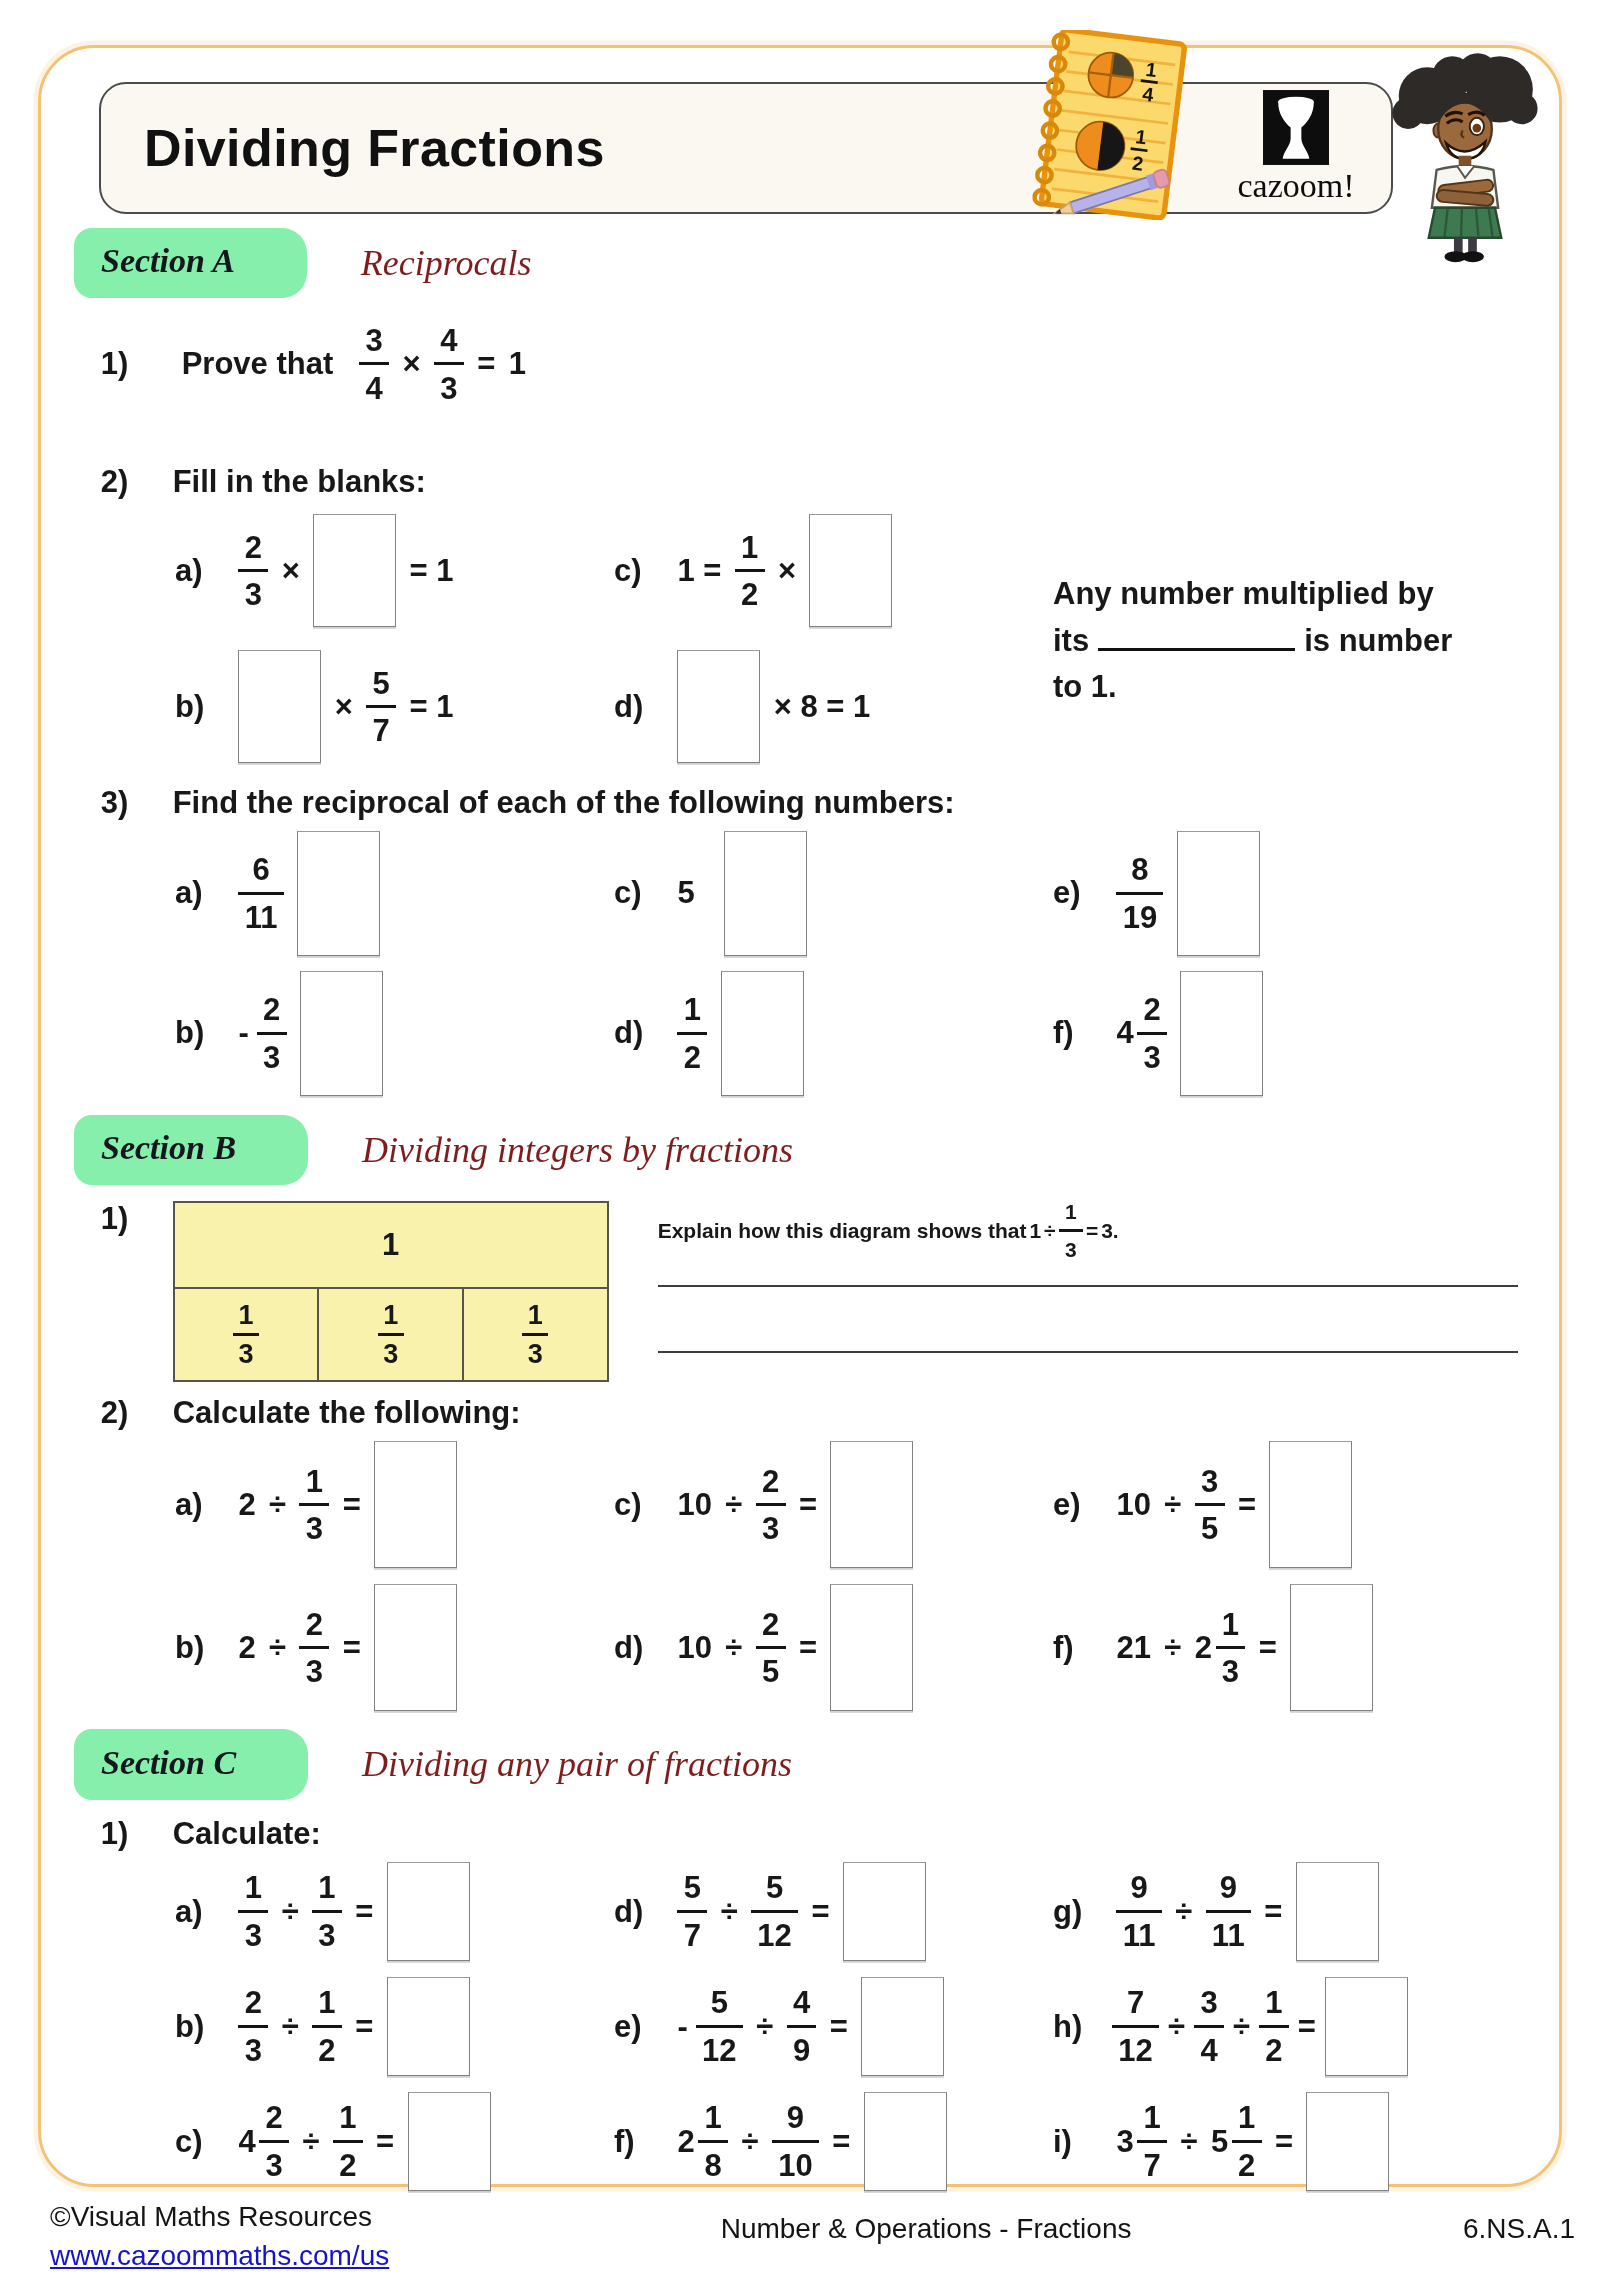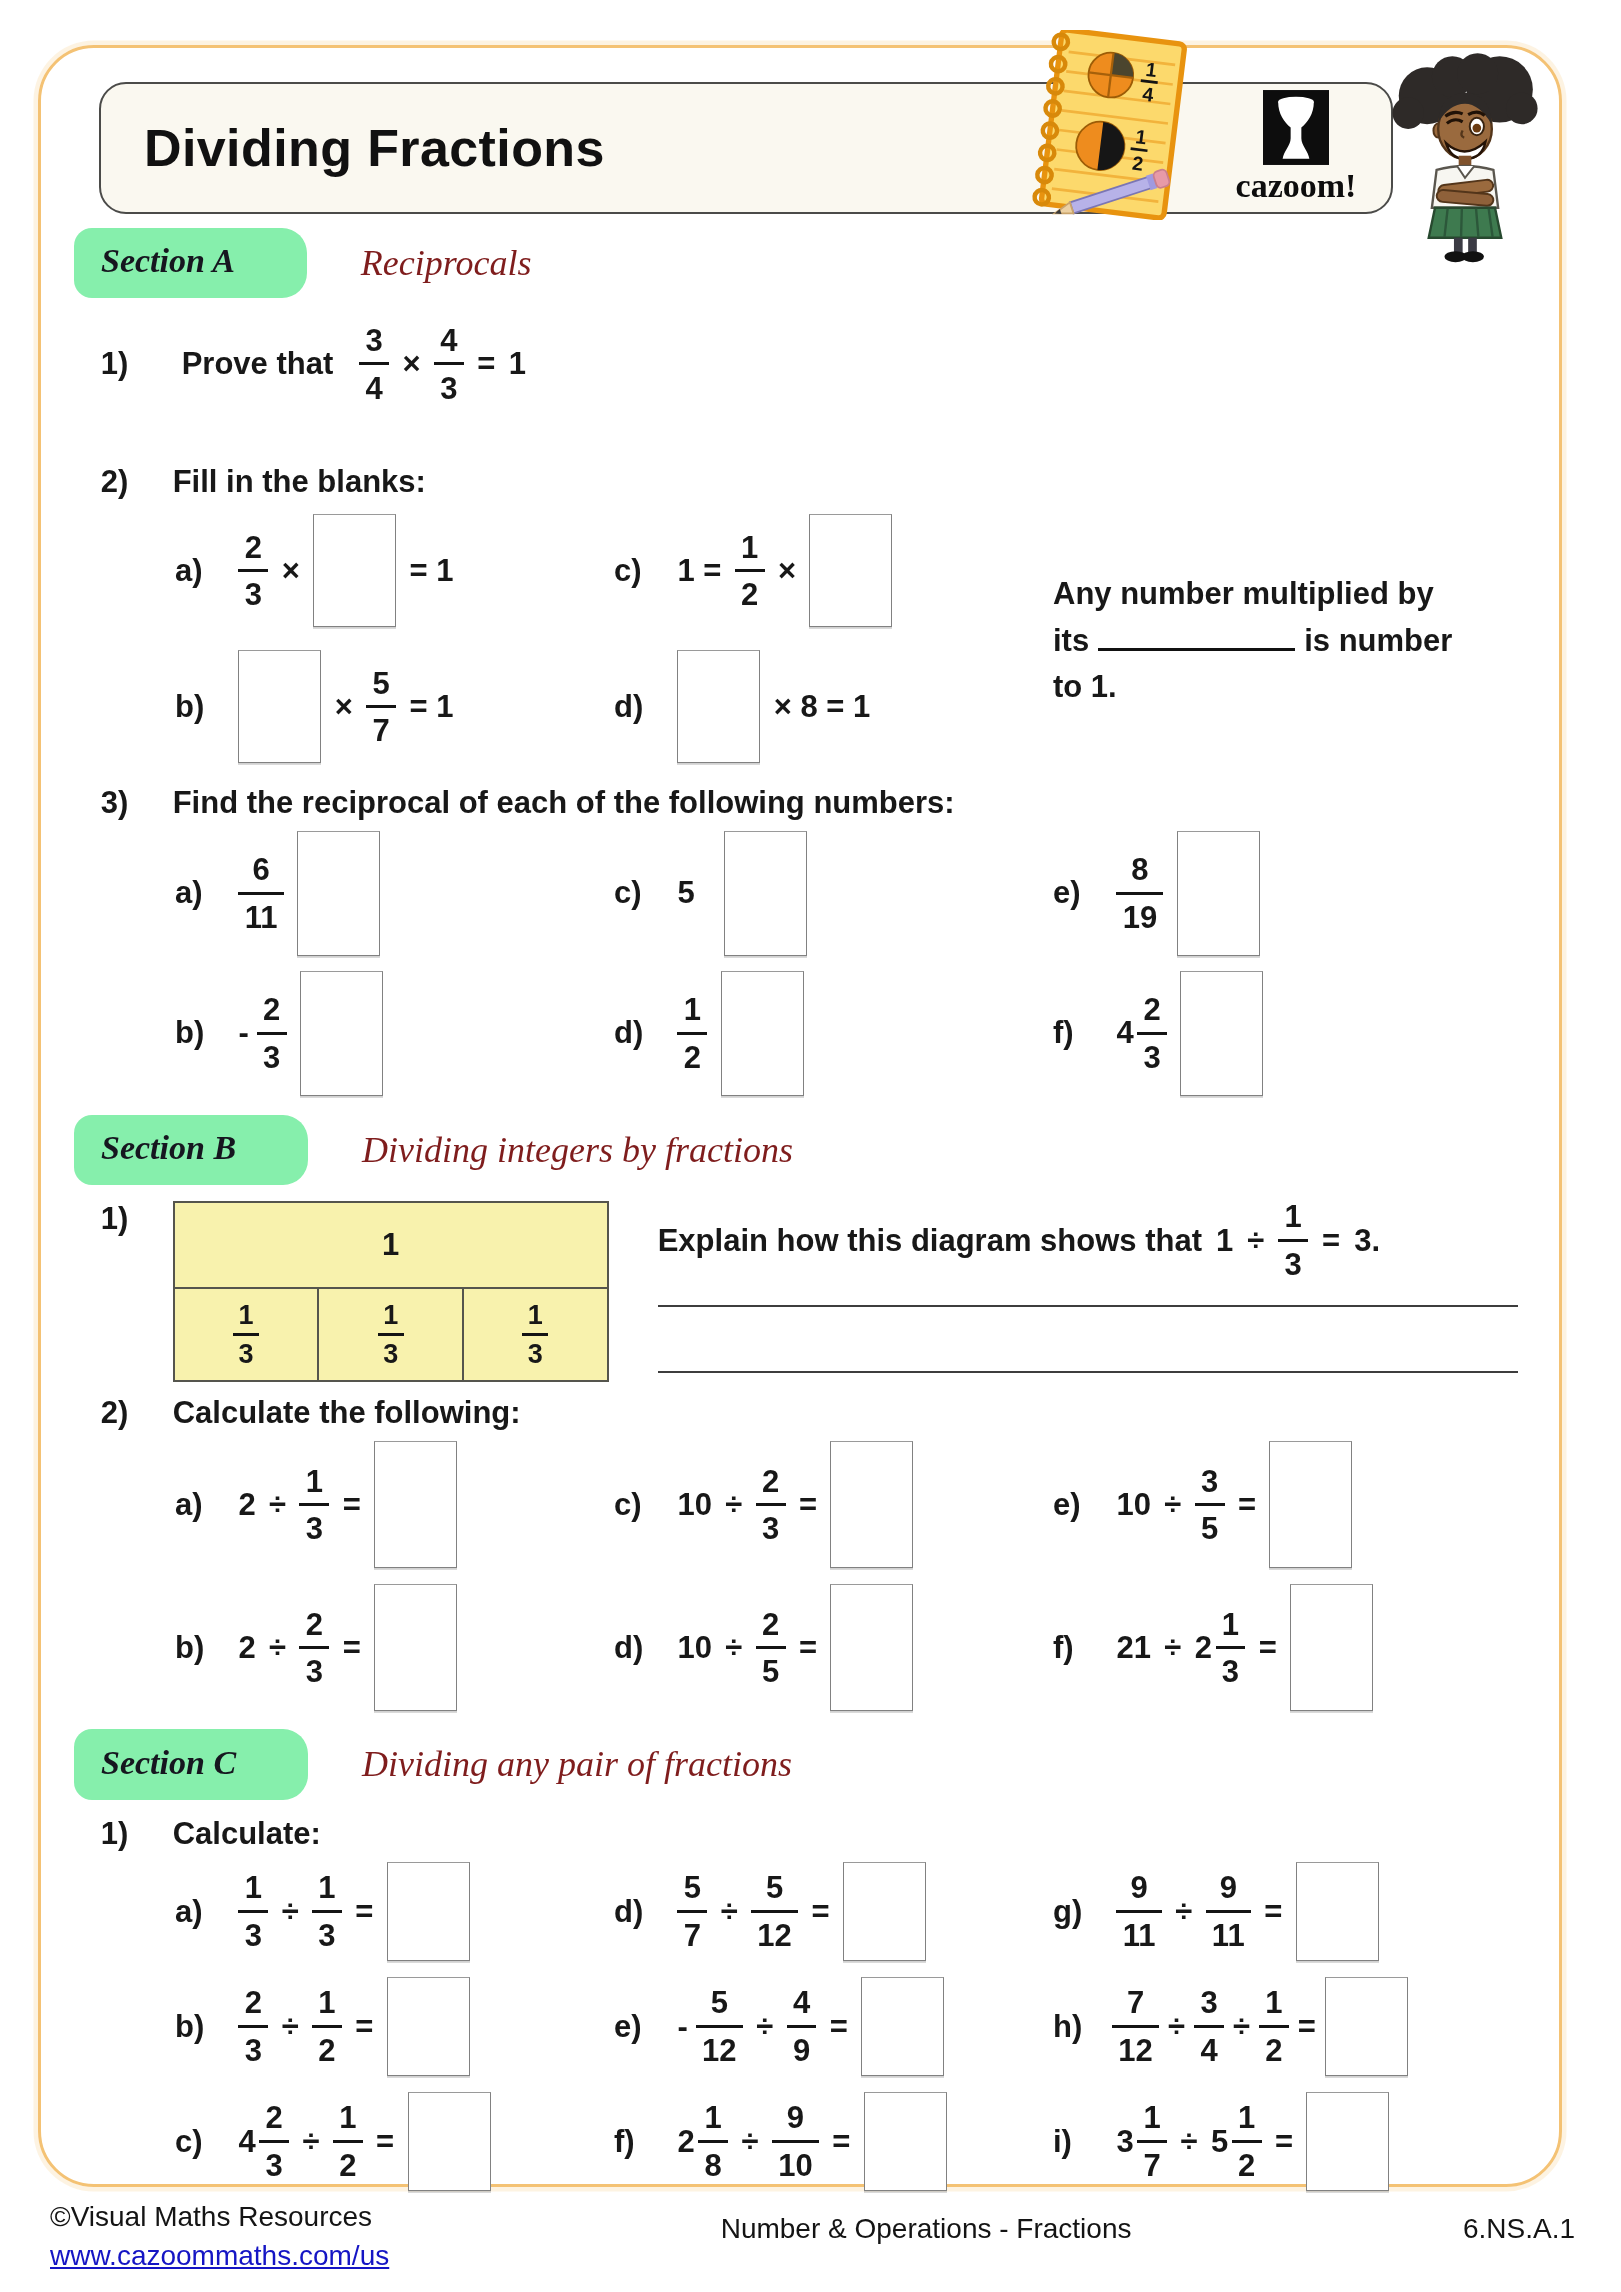--- a/index.html
+++ b/index.html
@@ -7,21 +7,21 @@
   body{position:relative;background:#ffffff;font-family:"Liberation Sans",sans-serif;color:#181818;overflow:hidden}
 
   
   .frame{position:absolute;left:38px;top:45px;width:1524px;height:2142px;
          border:3.6px solid #f4c274;border-radius:56px;box-shadow:0 0 0 4.5px rgba(246,206,140,.25);z-index:1}
   .title-box{position:absolute;left:99px;top:82px;width:1294px;height:132px;background:#faf8f0;
              border:2.7px solid #4b4b49;border-radius:27px;z-index:2;display:flex;align-items:center;padding-left:43px}
   .title-text{font-size:52px;font-weight:bold;letter-spacing:0.4px;color:#111}
   .notebook{position:absolute;left:1026px;top:30px;z-index:3}
   .logo{position:absolute;left:1211px;top:90px;z-index:3;width:170px;display:flex;flex-direction:column;align-items:center}
-  .logo-text{font-family:"Liberation Serif",serif;font-weight:bold;font-size:34px;margin-top:1.8px;color:#0d0d0d}
+  .logo-text{font-family:"Liberation Serif",serif;font-weight:normal;font-size:34px;margin-top:1.8px;color:#0d0d0d}
   .girl{position:absolute;left:1386px;top:50px;z-index:3}
 
   
   .content{position:absolute;left:90px;top:228px;width:1446px;z-index:2}
 
   .sec-row{display:flex;align-items:center;margin-left:-16px;margin-bottom:16px}
   .sec-tag{background:#86efac;border-radius:18px 25px 25px 18px;padding:14.3px 72px 18px 27px;
            font-family:"Liberation Serif",serif;font-style:italic;font-weight:bold;font-size:34px;color:#16161f}
   .sec-sub{font-family:"Liberation Serif",serif;font-style:italic;font-size:36px;margin-left:54px;color:#7f1d1d}
 
@@ -56,21 +56,21 @@
   .diagram{width:436px;flex:0 0 436px;border:2.7px solid #55554d}
   .diag-top{height:86px;background:#f8f2ad;display:flex;align-items:center;justify-content:center;
             font-weight:bold;font-size:31px;border-bottom:2.7px solid #55554d}
   .diag-cells{display:flex;height:91px}
   .diag-cell{flex:1;background:#f8f2ad;display:flex;align-items:center;justify-content:center;
              font-weight:bold;font-size:27px}
   .diag-cell + .diag-cell{border-left:2.7px solid #55554d}
   .diag-cell .fn{padding:0 5.4px 4.5px}
   .diag-cell .fd{border-top:3.1px solid #141414;padding:4.5px 5.4px 0}
   .b1right{flex:1;margin-left:49px}
-  .b1prompt{display:flex;align-items:center;gap:14px;font-weight:bold;font-size:31px;flex-wrap:wrap}
+  .b1prompt{display:flex;align-items:center;gap:3px;font-weight:bold;font-size:21px;flex-wrap:wrap}
   .ansline{border:0;border-top:2.7px solid #3d3d3d;height:0;width:98%}
   .ansline.l1{margin-top:25px}
   .ansline.l2{margin-top:64px}
 
   .mb8{margin-bottom:7.2px}.mb16{margin-bottom:14.3px}.mb18{margin-bottom:16px}
 
   
   .footer{position:absolute;left:50px;right:47px;bottom:18px;display:flex;justify-content:space-between;
           align-items:center;font-size:28px;z-index:2;color:#141414}
   .f-left{line-height:1.4}

